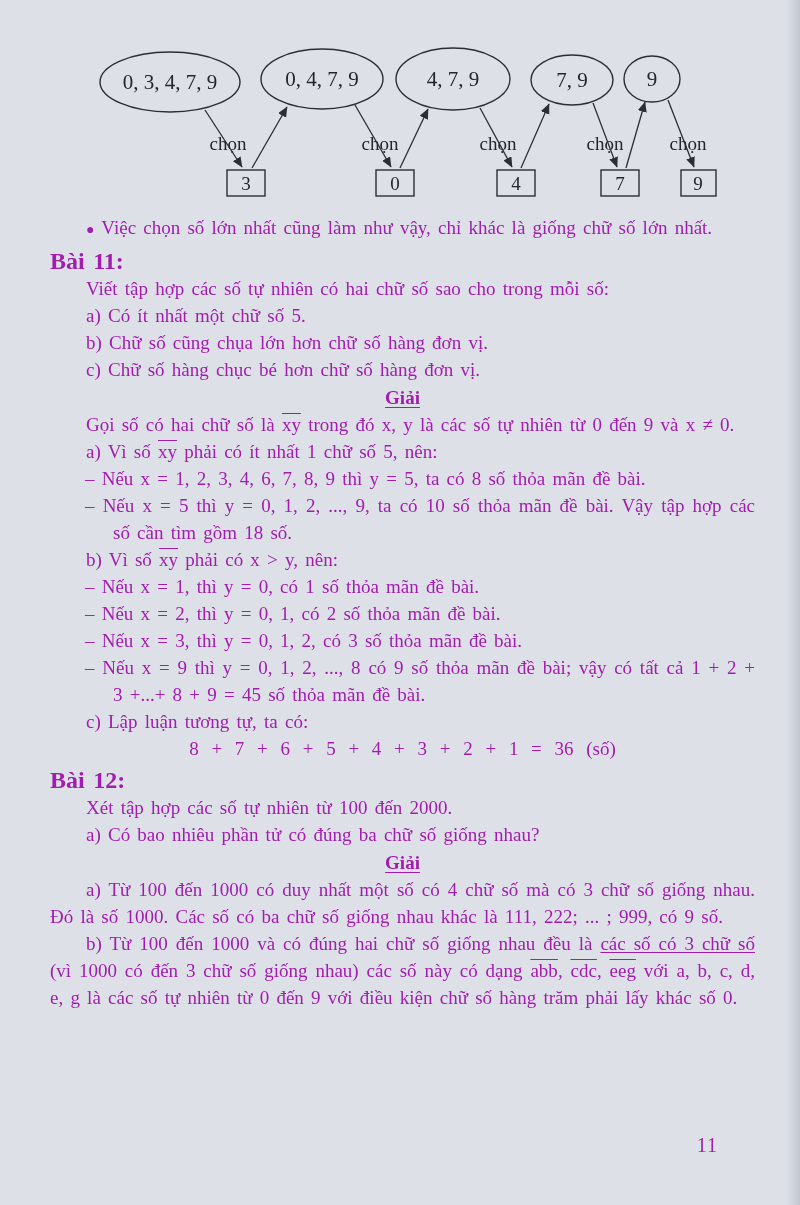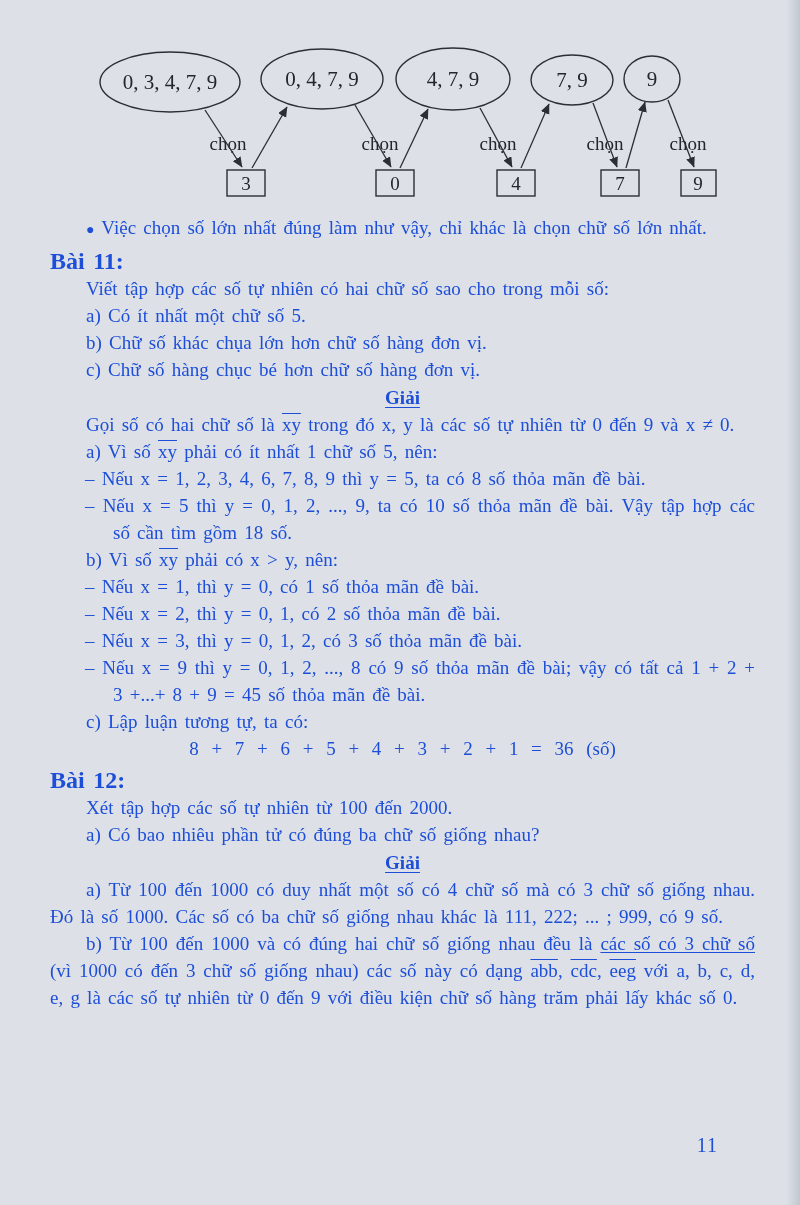--- a/index.html
+++ b/index.html
@@ -1,21 +1,21 @@
 <!DOCTYPE html>
 <html lang="vi"><head>
 <meta charset="utf-8">
 <style>
   html,body{margin:0;padding:0;}
   .sheet{
     position:relative;
     width:800px;height:1205px;
     background:#dde1e7;
     font-family:"Liberation Serif","DejaVu Serif",serif;
-    color:#1d4ed8;
+    color:#a21caf;
     overflow:hidden;
   }
   .sheet::after{ 
     content:"";position:absolute;top:0;right:0;width:14px;height:100%;
     background:linear-gradient(to left,rgba(125,132,145,.28),rgba(125,132,145,0));
     pointer-events:none;
   }
   .diagram{display:block;margin:0;}
   .diagram text{font-family:"Liberation Serif","DejaVu Serif",serif;fill:#23262c;}
   .diagram .setlbl{font-size:21px;}
@@ -110,26 +110,26 @@
       <text class="digit" x="620" y="190" text-anchor="middle">7</text>
     </g>
     <g>
       <rect x="681" y="170" width="35" height="26"></rect>
       <text class="digit" x="698" y="190" text-anchor="middle">9</text>
     </g>
   </svg>
 
   <div class="txt">
 
-    <p class="ind"><span class="bullet">●</span><span>  Việc chọn số lớn nhất đúng làm như vậy, chỉ khác là chọn chữ số lớn nhất.</span></p>
+    <p class="ind"><span class="bullet">●</span><span>  Việc chọn số lớn nhất cũng làm như vậy, chỉ khác là giống chữ số lớn nhất.</span></p>
 
     <p class="bai">Bài 11:</p>
     <p class="ind">Viết tập hợp các số tự nhiên có hai chữ số sao cho trong mỗi số:</p>
     <p class="ind">a) Có ít nhất một chữ số 5.</p>
-    <p class="ind">b) Chữ số khác chụa lớn hơn chữ số hàng đơn vị.</p>
+    <p class="ind">b) Chữ số cũng chụa lớn hơn chữ số hàng đơn vị.</p>
     <p class="ind">c) Chữ số hàng chục bé hơn chữ số hàng đơn vị.</p>
 
     <p class="giai-line"><span>Giải</span></p>
 
     <p class="ind"><span>Gọi số có hai chữ số là </span><span class="ov">xy</span><span> trong đó x, y là các số tự nhiên từ 0 đến 9 và  x ≠ 0.</span></p>
     <p class="ind"><span>a) Vì số </span><span class="ov">xy</span><span>  phải có ít nhất 1 chữ số 5, nên:</span></p>
     <p class="dash">–  Nếu x = 1, 2, 3, 4, 6, 7, 8, 9 thì y = 5, ta có 8 số thỏa mãn đề bài.</p>
     <p class="dash">–  Nếu x = 5 thì y = 0, 1, 2, ..., 9, ta có 10 số thỏa mãn đề bài. Vậy tập hợp các số cần tìm gồm 18 số.</p>
     <p class="ind"><span>b) Vì số </span><span class="ov">xy</span><span>  phải có x &gt; y, nên:</span></p>
     <p class="dash">–  Nếu x = 1, thì y = 0, có 1 số thỏa mãn đề bài.</p>

